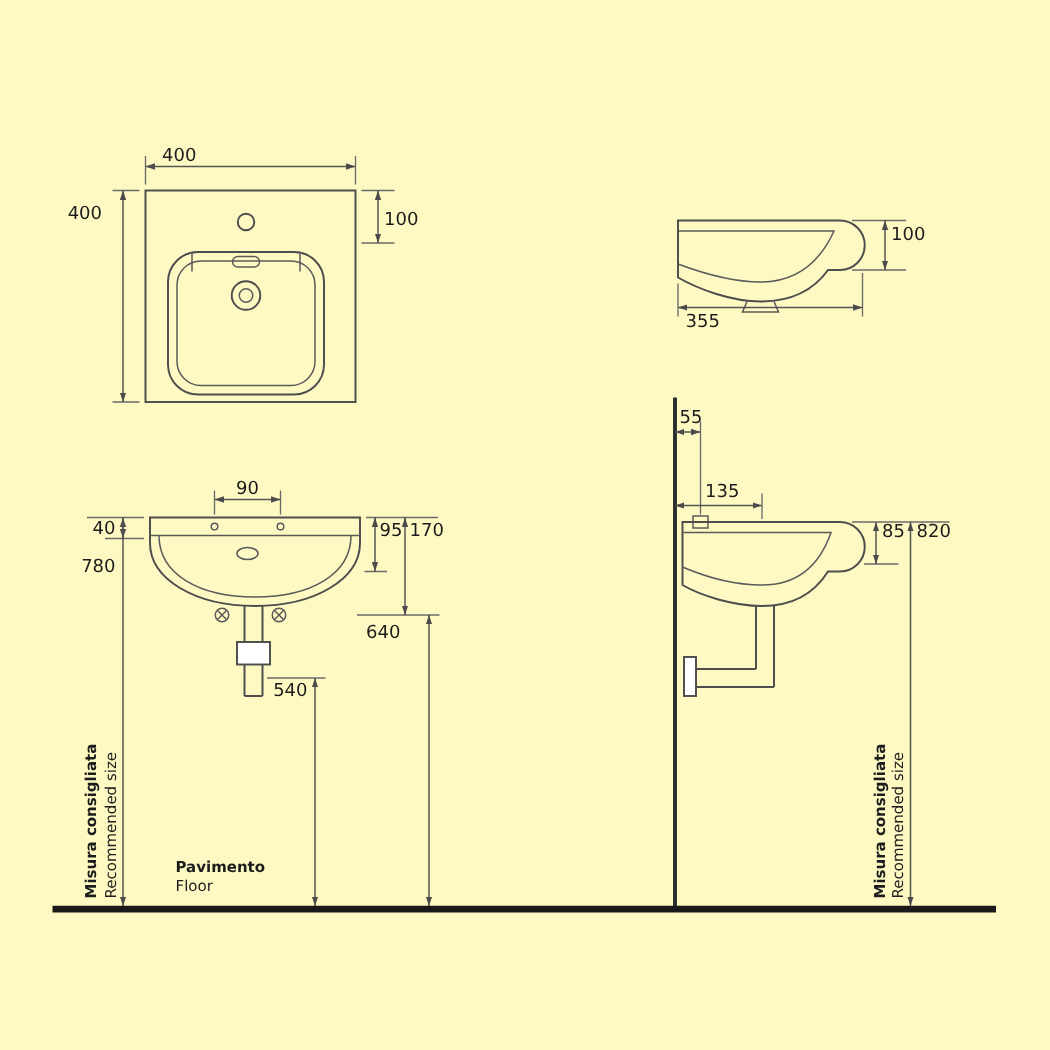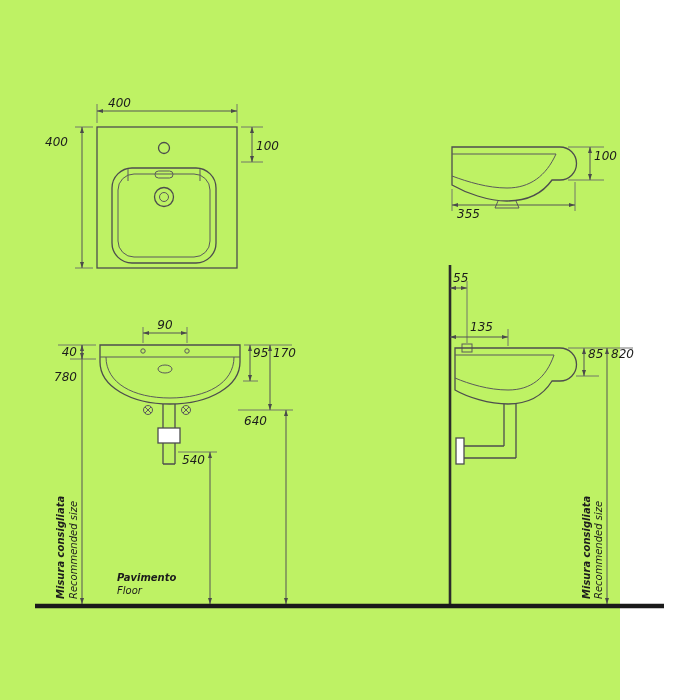--- a/index.html
+++ b/index.html
@@ -1,16 +1,16 @@
 <!DOCTYPE html>
 <html><head>
 <meta charset="utf-8">
 <style>
   html,body{margin:0;padding:0;background:#ffffff;}
-  .stage{position:relative;width:620px;height:700px;background:#bef264;font-family:"DejaVu Sans",sans-serif;font-style:italic;}
+  .stage{position:relative;width:700px;height:700px;background:#fef9c3;font-family:"DejaVu Sans",sans-serif;}
   svg{display:block;}
   .ln{fill:none;stroke:#4d4d4d;stroke-width:1.3;}
   .thin{fill:none;stroke:#5a5a5a;stroke-width:1;}
   .dim{fill:none;stroke:#555555;stroke-width:1;}
   .ext{fill:none;stroke:#6a6a6a;stroke-width:0.9;}
   .wall{fill:none;stroke:#2b2b2b;stroke-width:2.6;}
   .floor{fill:none;stroke:#1a1a1a;stroke-width:4.5;}
   .wfill{fill:#ffffff;}
   text{fill:#1c1c1c;font-size:12px;font-family:"DejaVu Sans",sans-serif;}
   .sm{font-size:10px;}

